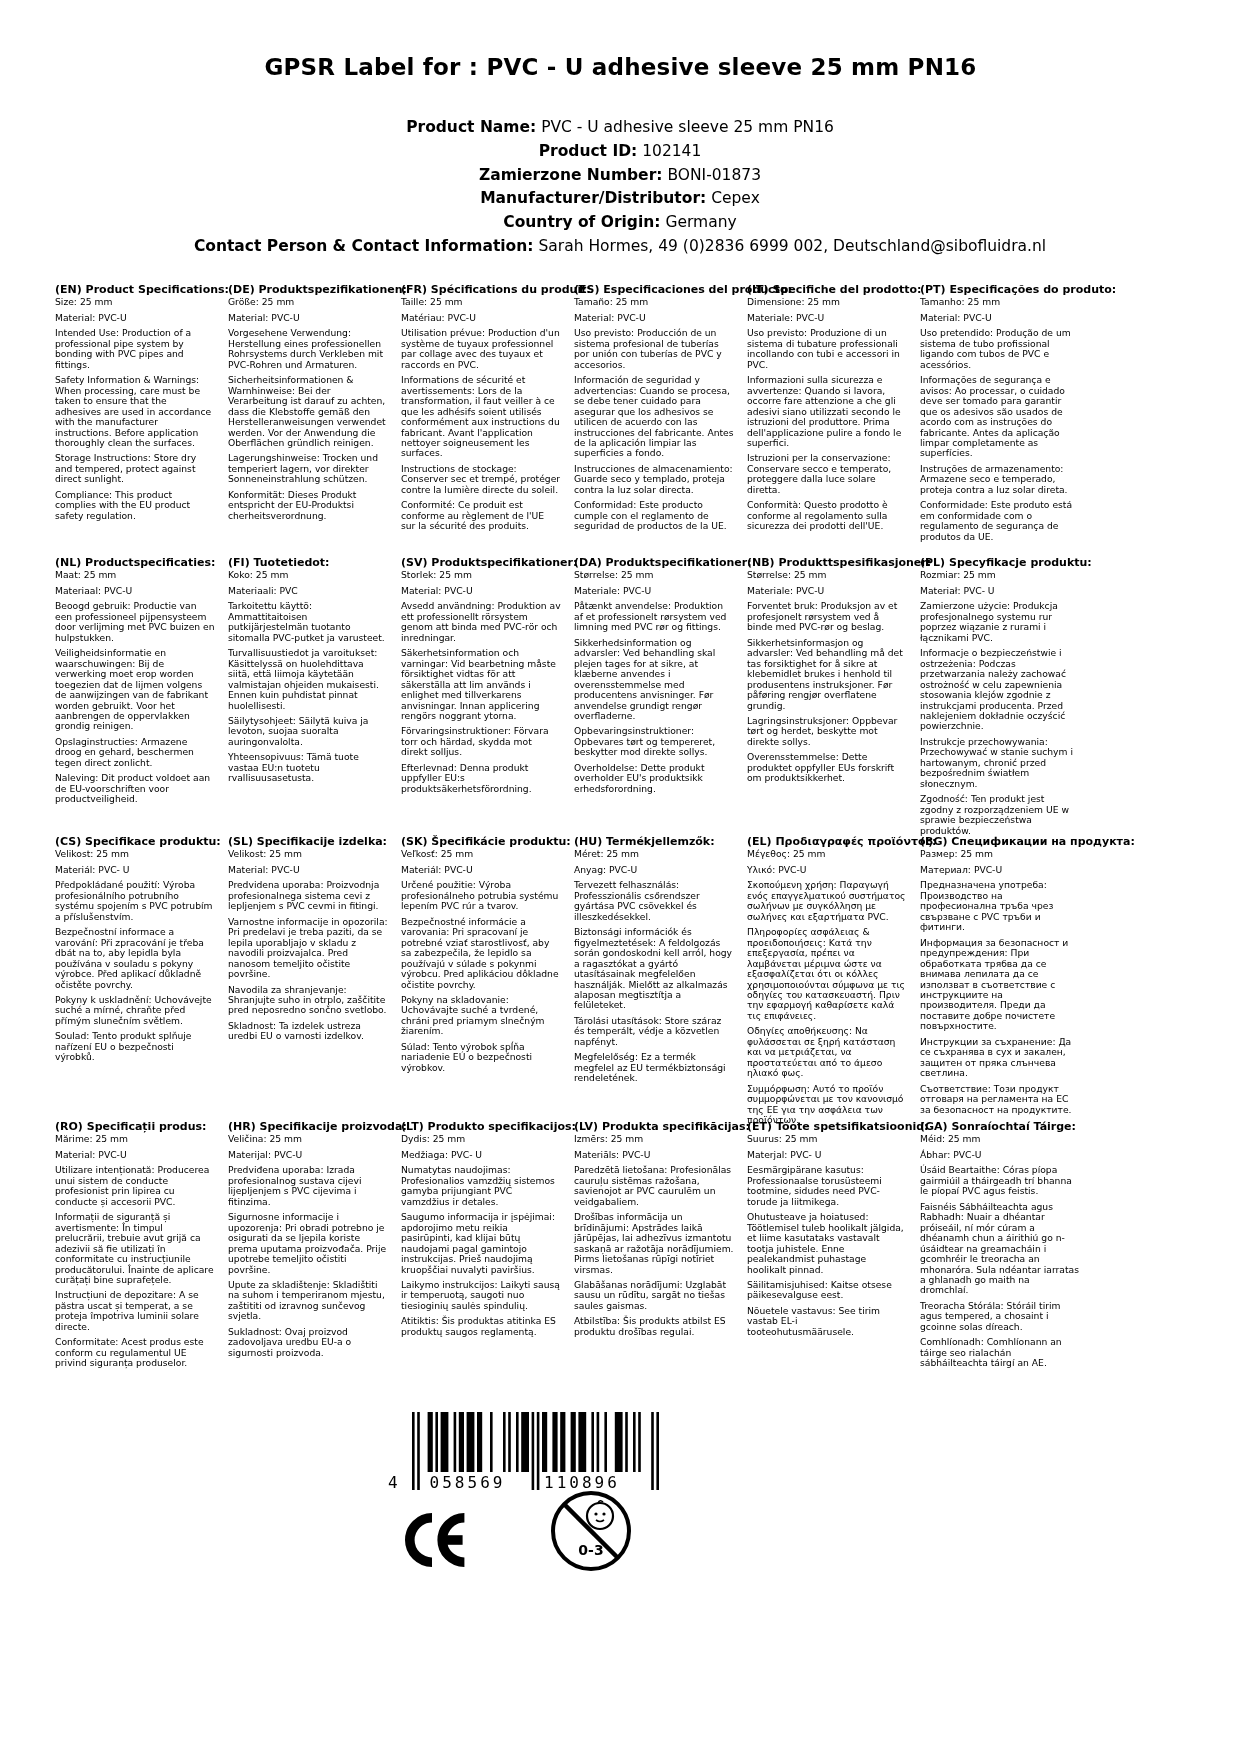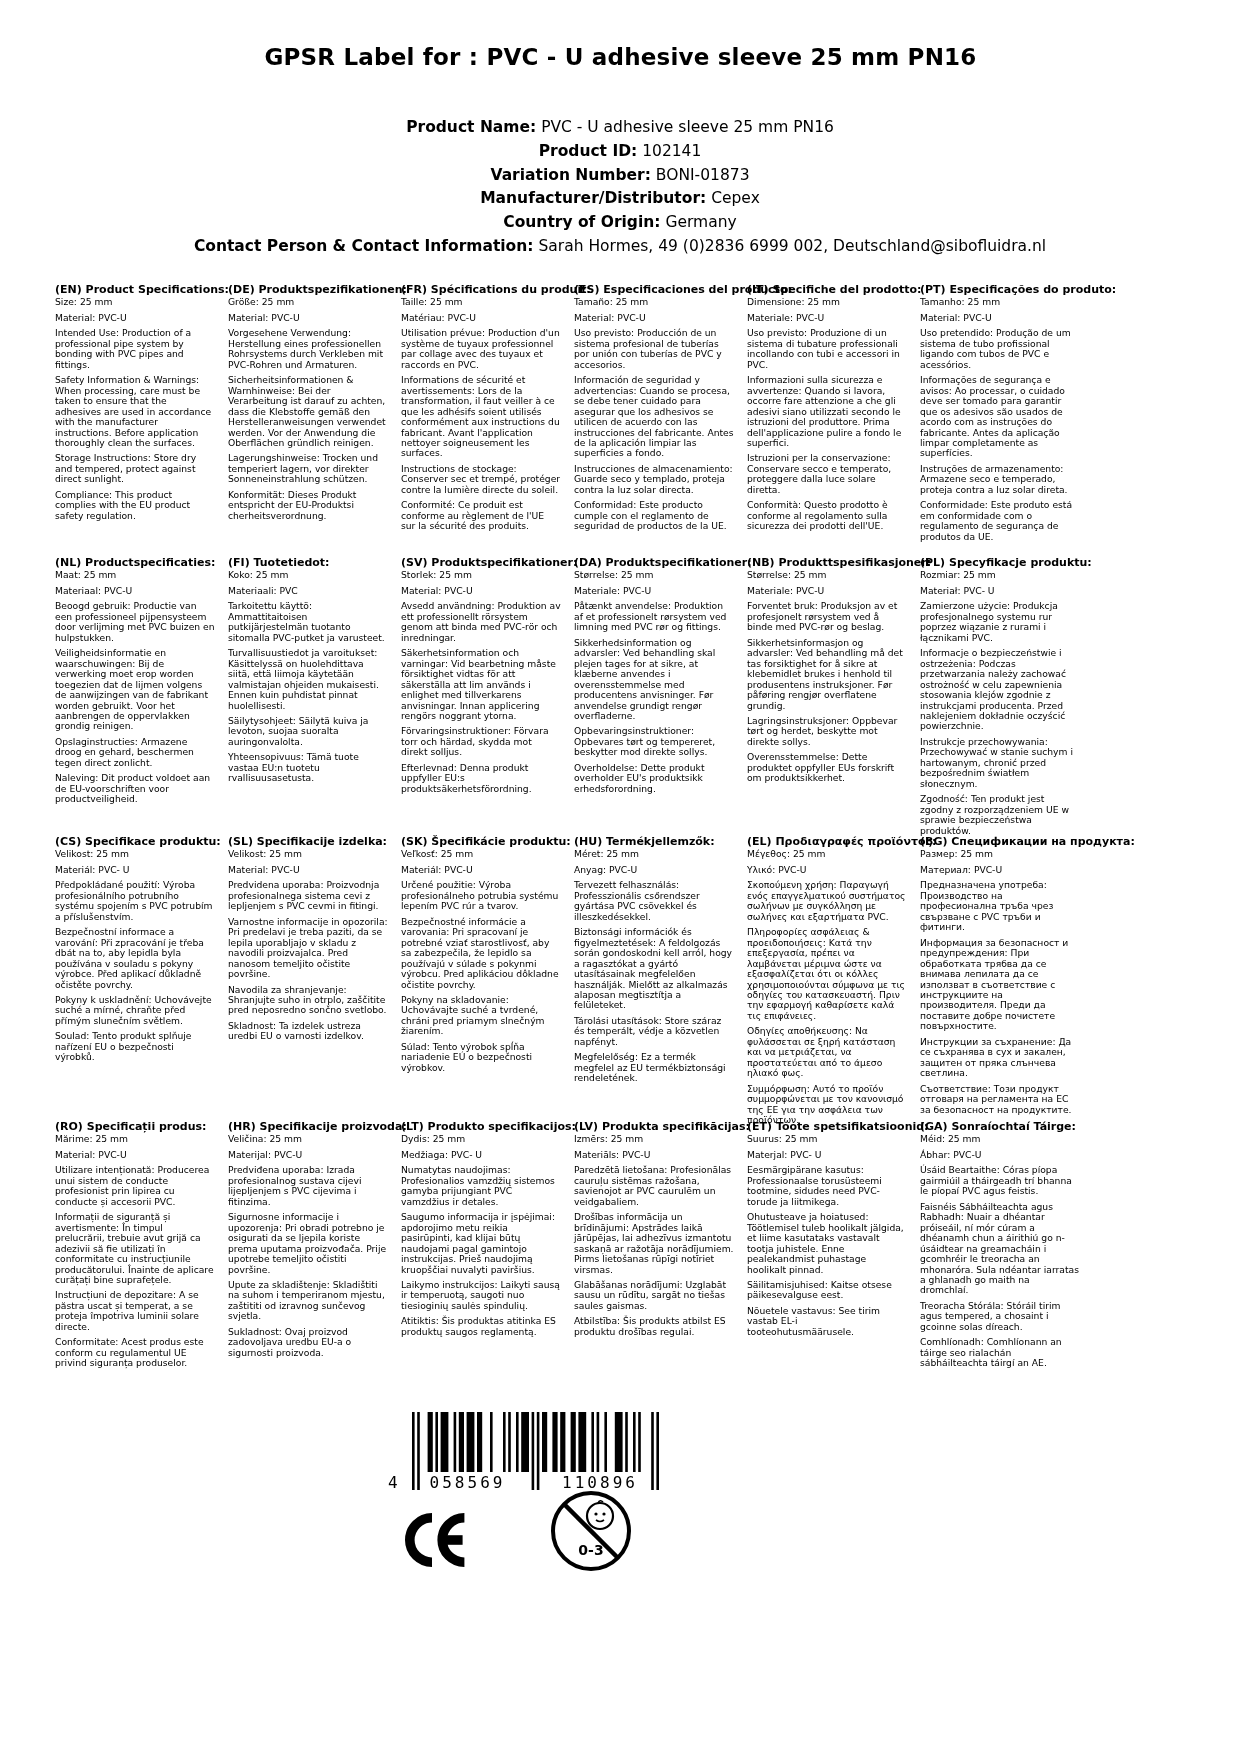--- a/index.html
+++ b/index.html
@@ -3,21 +3,21 @@
 <meta charset="utf-8">
 <style>
   * { box-sizing: border-box; margin: 0; padding: 0; }
   html, body { background: #888; }
   body { font-family: "DejaVu Sans", "Liberation Sans", sans-serif; }
   .page {
     position: relative; width: 1241px; height: 1754px;
     background: #ffffff; color: #000; margin: 0 auto; overflow: hidden;
   }
   .title {
-    position: absolute; top: 44px; left: 0; width: 100%;
+    position: absolute; top: 54px; left: 0; width: 100%;
     text-align: center; font-size: 23px; font-weight: bold; letter-spacing: 0.2px;
   }
   .product-info { position: absolute; left: 55px; top: 118px; width: 1130px; text-align: center; }
   .info-row { font-size: 15.5px; margin-bottom: 5.5px; line-height: 1.18; }
   .info-label { font-weight: bold; }
   .info-value { font-weight: normal; }
 
   .lang-grid {
     position: absolute; left: 55px; top: 283px; width: 1025px;
     display: grid;
@@ -37,40 +37,40 @@
   .barcode { position: absolute; left: 386px; top: 1412px; width: 300px; height: 96px; }
   .barcode svg { position: absolute; left: 0; top: 0; }
   .barcode rect { fill: #000; }
   .bc-digit {
     position: absolute; top: 61px;
     font-family: "DejaVu Sans Mono", "Liberation Mono", monospace;
     font-size: 16px; color: #000;
   }
   .bc-lead  { left: 2px; }
   .bc-left  { left: 34px;  width: 95px; text-align: center; letter-spacing: 3px; }
-  .bc-right { left: 158px; width: 112px; text-align: center; letter-spacing: 3px; }
+  .bc-right { left: 158px; width: 112px; letter-spacing: 3px; }
 
   .ce-mark { position: absolute; left: 402px; top: 1510px; }
   .age-warning { position: absolute; left: 549px; top: 1489px; }
   .age-warning text {
     font-family: "DejaVu Sans", "Liberation Sans", sans-serif;
     font-weight: bold; font-size: 14px;
   }
 </style>
 </head>
 <body>
 
 <div class="page">
 
   <h1 class="title">GPSR Label for : PVC - U adhesive sleeve 25 mm PN16</h1>
 
   <div class="product-info" id="product-info">
       <div class="info-row"><span class="info-label">Product Name:</span><span class="info-value">  PVC - U adhesive sleeve 25 mm PN16</span></div>
       <div class="info-row"><span class="info-label">Product ID:</span><span class="info-value">  102141</span></div>
-      <div class="info-row"><span class="info-label">Variation Number:</span><span class="info-value">  BONI-01873</span></div>
+      <div class="info-row"><span class="info-label">Zamierzone Number:</span><span class="info-value">  BONI-01873</span></div>
       <div class="info-row"><span class="info-label">Manufacturer/Distributor:</span><span class="info-value">  Cepex</span></div>
       <div class="info-row"><span class="info-label">Country of Origin:</span><span class="info-value">  Germany</span></div>
       <div class="info-row"><span class="info-label">Contact Person &amp; Contact Information:</span><span class="info-value">  Sarah Hormes, 49 (0)2836 6999 002, Deutschland@sibofluidra.nl</span></div>
     </div>
 
   <div class="lang-grid" id="lang-grid">
       <div class="lang-block">
         <h3>(EN) Product Specifications:</h3>
         <p>Size: 25 mm</p>
         <p>Material: PVC-U</p>

